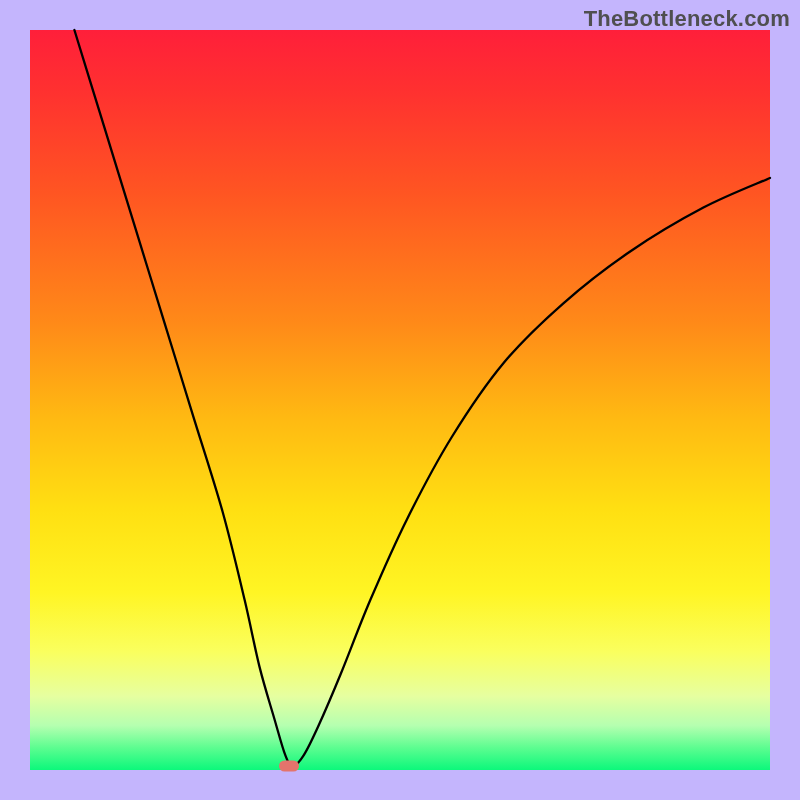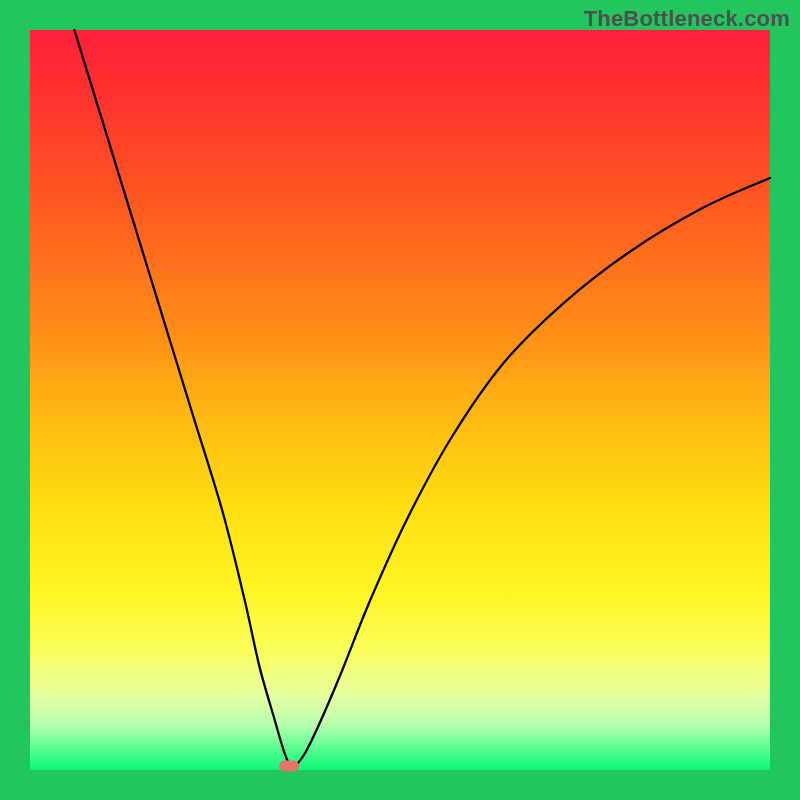--- a/index.html
+++ b/index.html
@@ -8,21 +8,21 @@
     width: 800px;
     height: 800px;
     overflow: hidden;
     background: #000;
     font-family: Arial, Helvetica, sans-serif;
   }
   .container {
     position: relative;
     width: 800px;
     height: 800px;
-    background: #22c55e;
+    background: #c4b5fd;
   }
   .plot-area {
     position: absolute;
     left: 30px;
     top: 30px;
     width: 740px;
     height: 740px;
     background: linear-gradient(to bottom,
       #ff1f3a 0%,
       #ff3030 8%,

